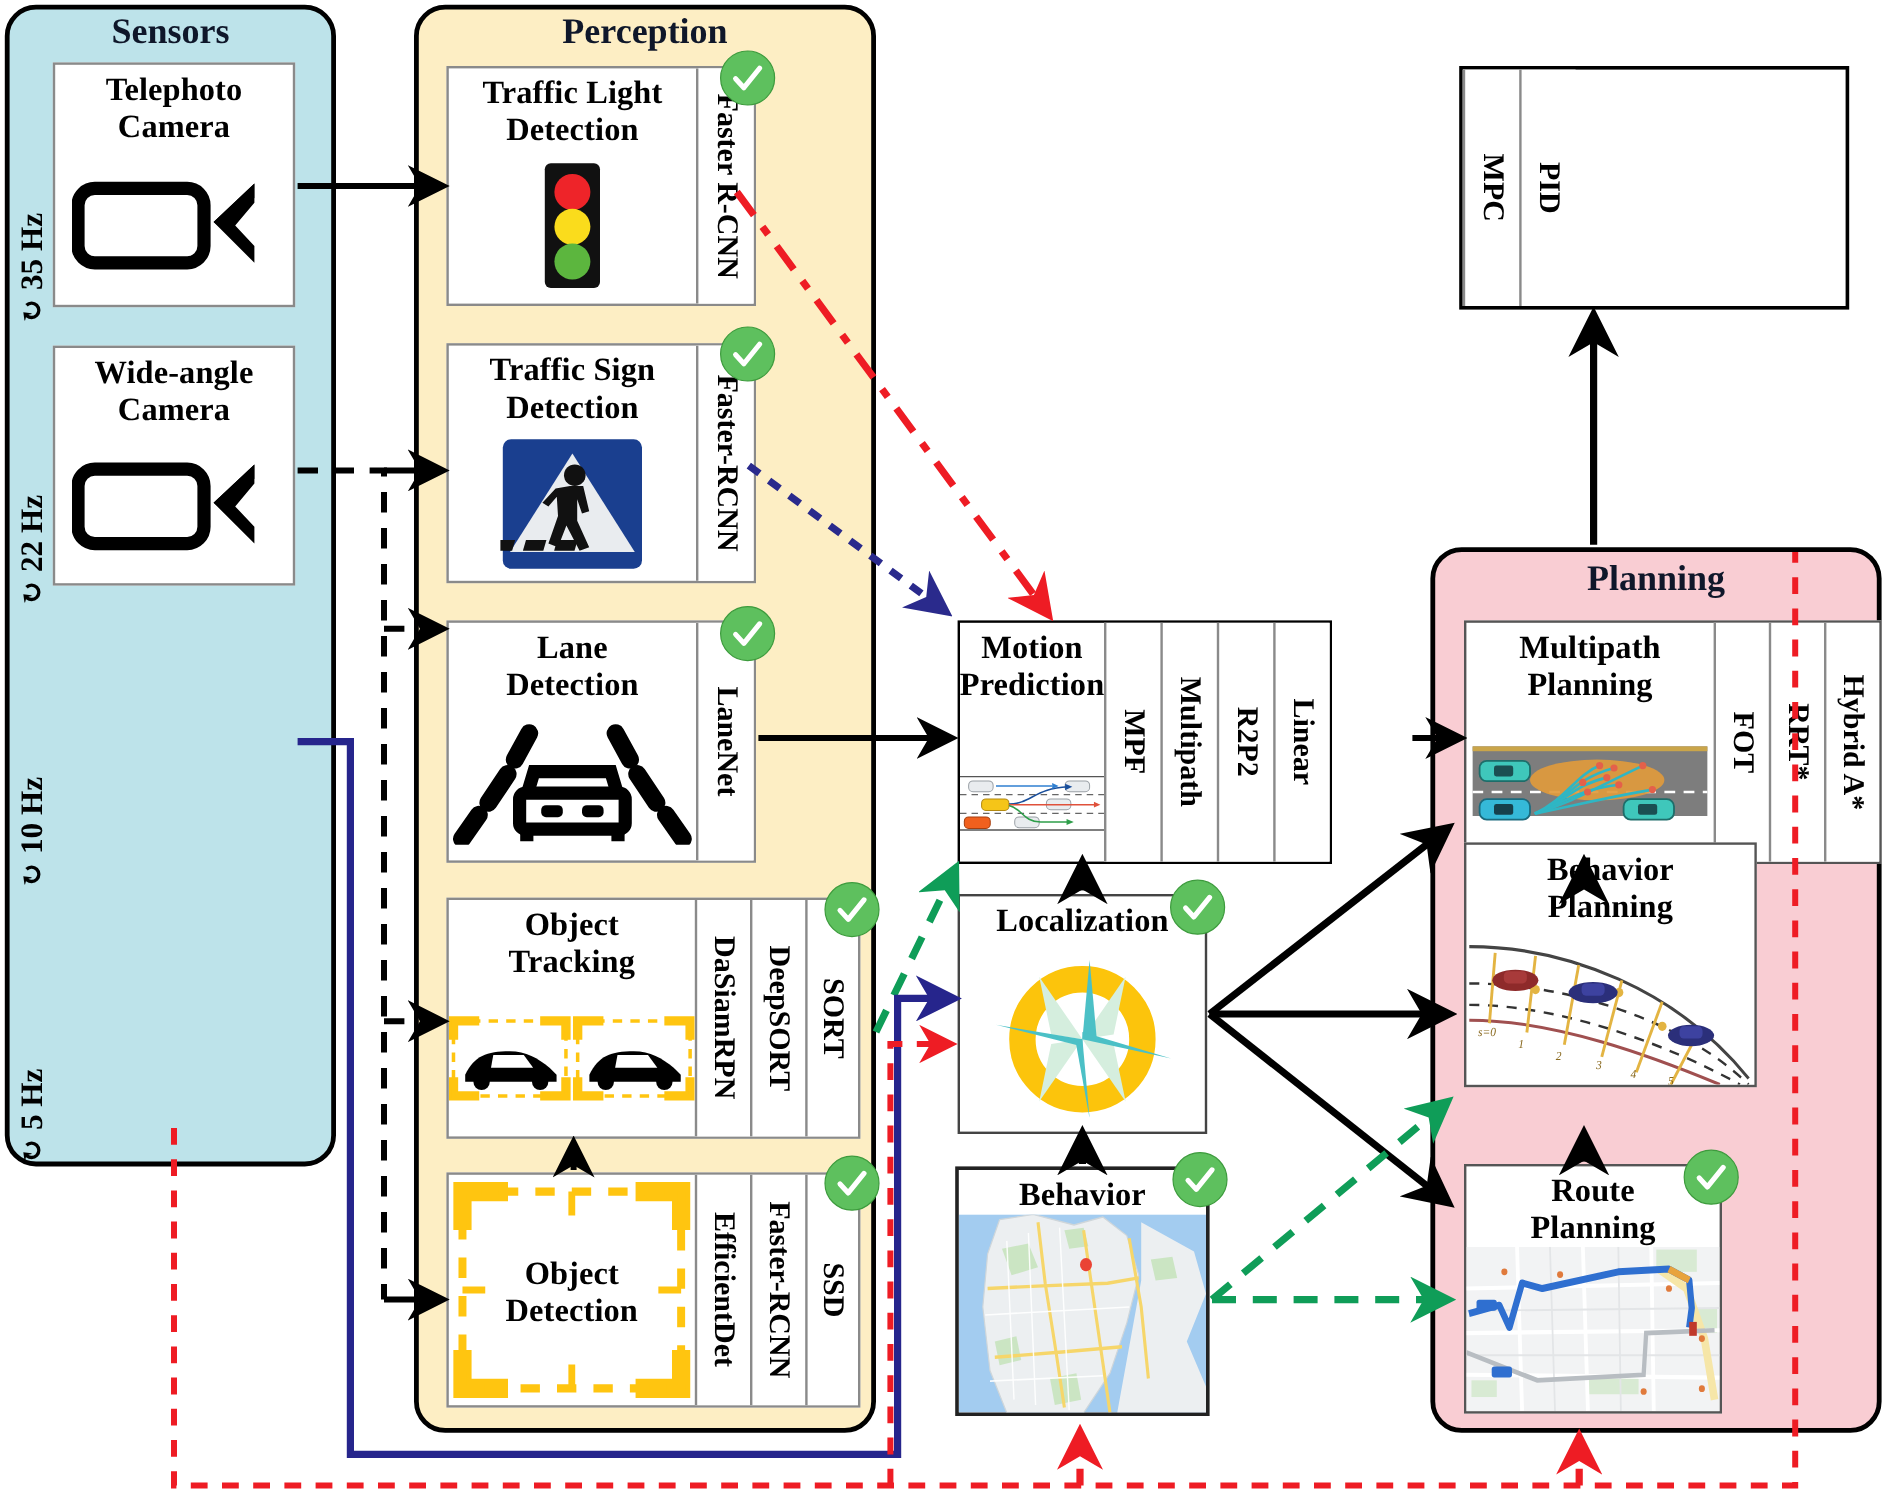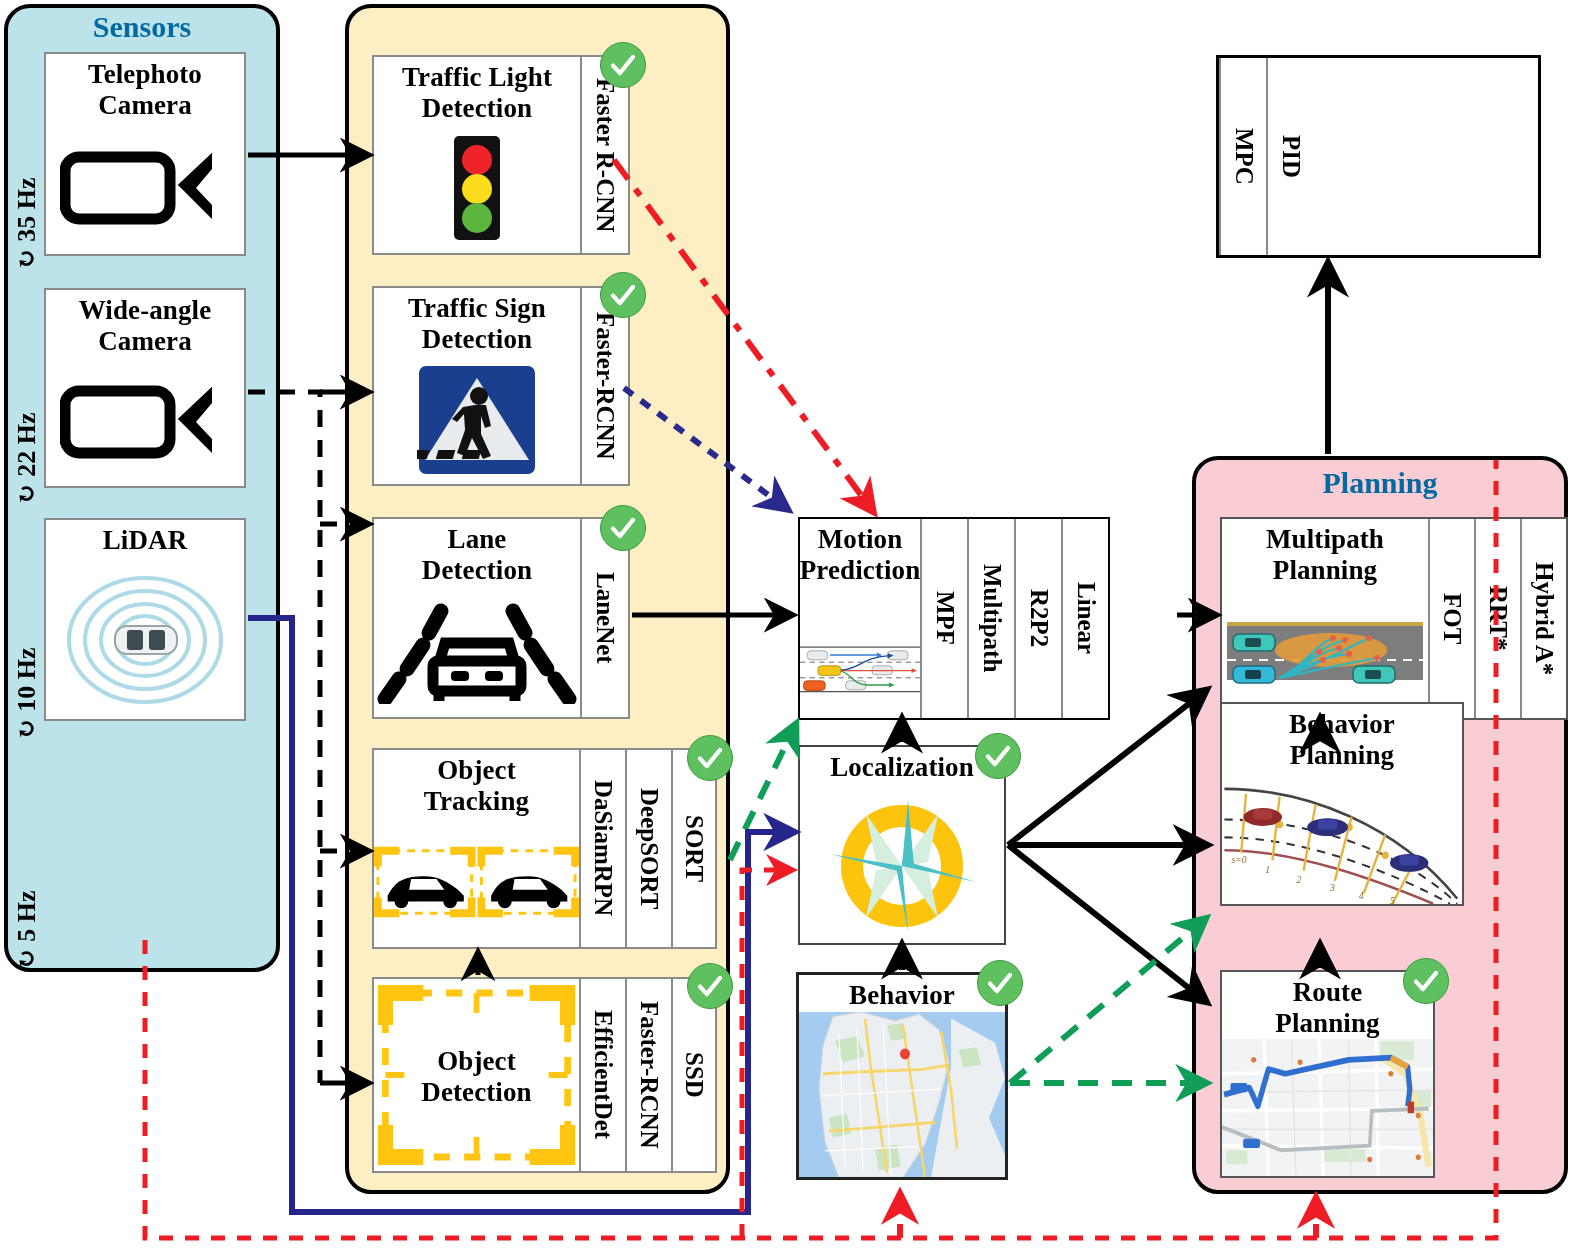--- a/index.html
+++ b/index.html
@@ -2,21 +2,21 @@
 <html><head>
 <meta charset="utf-8">
 <style>
   html,body{margin:0;padding:0;background:#fff;}
   body{width:1571px;height:1255px;position:relative;overflow:hidden;
        font-family:"Liberation Serif","DejaVu Serif",serif;}
   #stage{position:absolute;left:0;top:0;width:1571px;height:1255px;}
 
   .panel{position:absolute;border:4px solid #000;border-radius:26px;box-sizing:border-box;}
   .panel-title{position:absolute;left:0;right:0;text-align:center;font-weight:bold;
-      font-size:30px;color:#0369a1;}
+      font-size:30px;color:#0f172a;}
 
   .card{position:absolute;box-sizing:border-box;background:#fff;border:2px solid #8a8a8a;
         display:flex;flex-direction:row;align-items:stretch;}
   .card-main{position:relative;flex:1 1 auto;display:flex;flex-direction:column;align-items:center;
         overflow:hidden;justify-content:flex-end;}
   .card-title{font-weight:bold;font-size:27px;line-height:1.06;text-align:center;
         padding:6px 4px 2px 4px;color:#000;letter-spacing:.1px;}
   .card-ill{flex:1 1 auto;width:100%;position:relative;display:flex;align-items:center;justify-content:center;}
   .vtab{flex:0 0 auto;border-left:2px solid #8a8a8a;display:flex;align-items:center;justify-content:center;
         background:#fff;}
@@ -66,44 +66,25 @@
       <div class="card-ill">
         <svg width="170" height="85" viewBox="0 0 170 85">
           <rect x="5" y="12" width="105" height="62" rx="14" ry="14" fill="none" stroke="#000" stroke-width="11"></rect>
           <path d="M152 8 L118 40 L152 74 L152 60 L136 43 L152 24 Z" fill="#000"></path>
           <path d="M152 8 L118 40 L124 45 L152 20 Z" fill="#000"></path>
         </svg>
       </div>
     </div>
   </div>
 
-  <div class="card" style="left:44px;top:518px;width:202px;height:203px;">
-    <div class="card-main">
-      <div class="card-title">LiDAR</div>
-      <div class="card-ill">
-        <svg width="180" height="140" viewBox="0 0 180 140">
-          <g fill="none" stroke="#9fd4e3" stroke-width="4" opacity="0.85">
-            <ellipse cx="90" cy="72" rx="76" ry="62"></ellipse>
-            <ellipse cx="90" cy="72" rx="60" ry="49"></ellipse>
-            <ellipse cx="90" cy="72" rx="44" ry="36"></ellipse>
-            <ellipse cx="90" cy="72" rx="29" ry="24"></ellipse>
-          </g>
-          <g>
-            <rect x="60" y="58" width="62" height="28" rx="12" fill="#eef2f3" stroke="#9aa4a8" stroke-width="2"></rect>
-            <rect x="72" y="62" width="16" height="20" rx="3" fill="#3d4d52"></rect>
-            <rect x="94" y="62" width="16" height="20" rx="3" fill="#3d4d52"></rect>
-          </g>
-        </svg>
-      </div>
-    </div>
-  </div>
 
 
   <div class="panel" style="left:345px;top:4px;width:385px;height:1190px;background:#fdeec4;">
   </div>
+  <div class="panel-title" style="left:345px;top:10px;width:385px;">Perception</div>
 
   <div class="card" style="left:372px;top:55px;width:258px;height:200px;">
     <div class="card-main">
       <div class="card-title">Traffic Light</div>
       <div class="card-title" style="padding-top:0">Detection</div>
       <div class="card-ill">
         <svg width="70" height="110" viewBox="0 0 70 110">
           <rect x="12" y="2" width="46" height="104" rx="5" fill="#111"></rect>
           <circle cx="35" cy="26" r="15" fill="#ee2429"></circle>
           <circle cx="35" cy="55" r="15" fill="#fadc1c"></circle>

